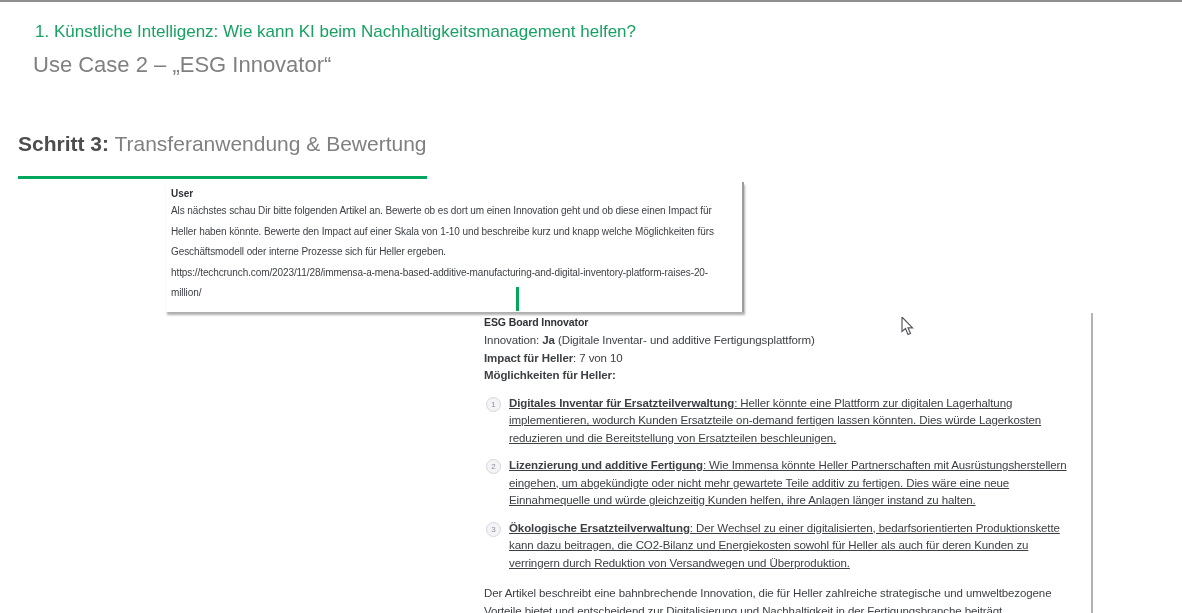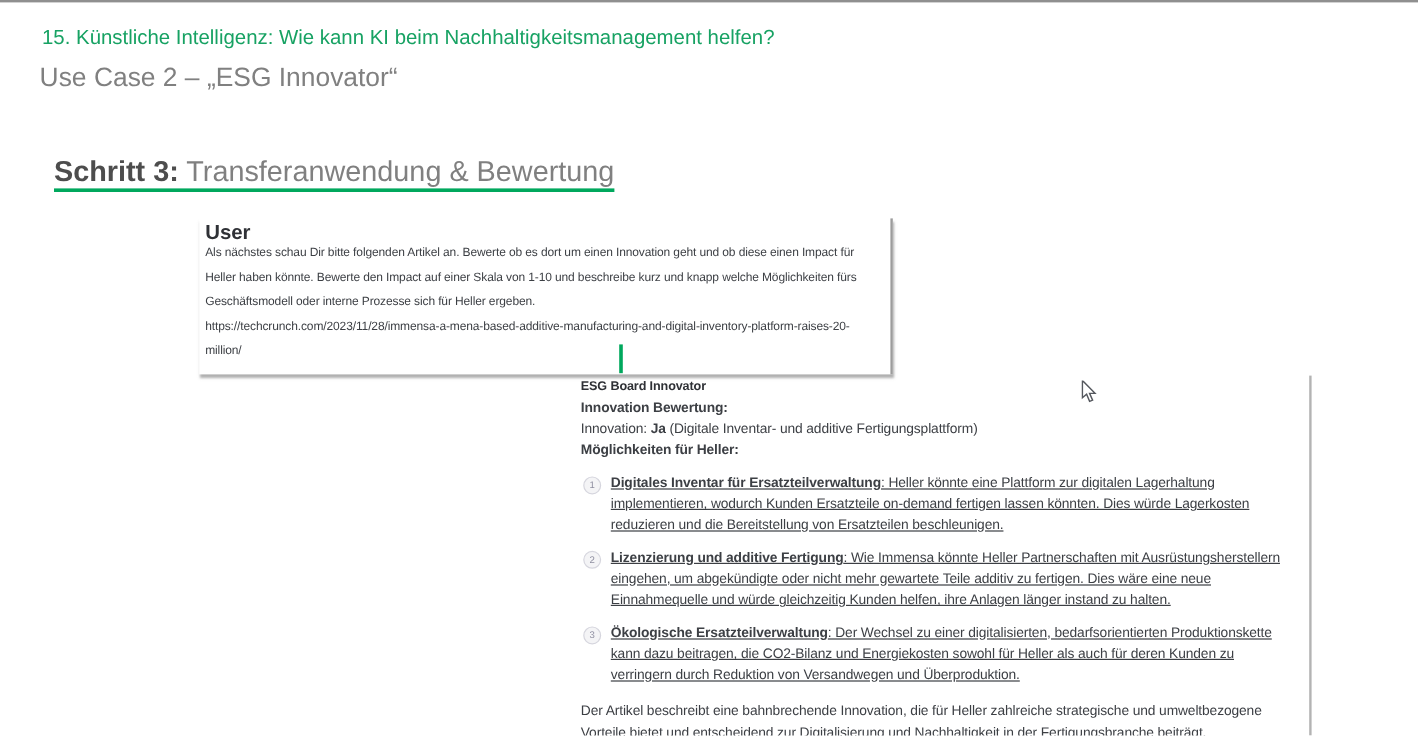--- a/index.html
+++ b/index.html
@@ -22,39 +22,39 @@
     color:#17a263;
     white-space:nowrap;
   }
   .title{
     position:absolute;left:33px;top:48px;
     font-size:22px;line-height:34px;
     color:#808080;
     white-space:nowrap;
   }
   .step{
-    position:absolute;left:45px;top:131px;
-    font-size:24px;line-height:26px;
-    padding-bottom:0;
+    position:absolute;left:18px;top:131px;
+    font-size:21px;line-height:26px;
+    padding-bottom:19px;
     border-bottom:3px solid #00a85d;
     white-space:nowrap;
   }
   .step .step-label{font-weight:bold;color:#4d4d4d;}
   .step .step-rest{color:#808080;}
   
   .user-card{
     position:absolute;left:166px;top:182px;width:578px;
     box-sizing:border-box;
     background:#ffffff;
     padding:4px 6px 8px 5px;
     border-right:2px solid #9c9c9c;
     box-shadow:1px 3px 2px rgba(110,110,110,0.55);
   }
   .user-role{
-    font-size:17px;font-weight:bold;line-height:15px;color:#2f3136;
+    font-size:10px;font-weight:bold;line-height:15px;color:#2f3136;
   }
   .user-msg{
     font-size:10px;line-height:20.5px;color:#3c3f44;
     letter-spacing:-0.1px;
     word-break:break-word;
   }
   
   .connector{
     position:absolute;left:516px;top:287px;width:3px;height:24px;
     background:#00a85d;
@@ -94,42 +94,44 @@
     background:#b3b3b3;
   }
   
   .cursor{position:absolute;left:901px;top:317px;width:14px;height:20px;}
 </style>
 </head>
 <body>
 
 <div class="top-border"></div>
 
-<div class="kicker">15. Künstliche Intelligenz: Wie kann KI beim Nachhaltigkeitsmanagement helfen?</div>
+<div class="kicker">1. Künstliche Intelligenz: Wie kann KI beim Nachhaltigkeitsmanagement helfen?</div>
 <div class="title">Use Case 2 – „ESG Innovator“</div>
 
 <div class="step">
   <span class="step-label">Schritt 3:</span><span class="step-rest"> Transferanwendung &amp; Bewertung</span>
 </div>
 
 <div class="user-card">
   <div class="user-role">User</div>
   <div class="user-msg">
     <span>Als nächstes schau Dir bitte folgenden Artikel an. Bewerte ob es dort um einen Innovation geht und ob diese einen Impact für Heller haben könnte. Bewerte den Impact auf einer Skala von 1-10 und beschreibe kurz und knapp welche Möglichkeiten fürs Geschäftsmodell oder interne Prozesse sich für Heller ergeben.</span><br>
     <span>https://techcrunch.com/2023/11/28/immensa-a-mena-based-additive-manufacturing-and-digital-inventory-platform-raises-20-million/</span>
   </div>
 </div>
 
 <div class="connector"></div>
 
 <div class="response">
   <div class="assistant-role">ESG Board Innovator</div>
-  <div class="resp-heading">Innovation Bewertung:</div>
   <div class="resp-line">
     <span>Innovation: </span><b>Ja</b><span> (Digitale Inventar- und additive Fertigungsplattform)</span>
+  </div>
+  <div class="resp-line">
+    <b>Impact für Heller</b><span>: 7 von 10</span>
   </div>
   <div class="resp-line resp-heading">Möglichkeiten für Heller:</div>
 
   <div class="resp-list">
     <div class="resp-item">
       <div class="item-badge">1</div>
       <div class="item-body">
         <span class="item-title">Digitales Inventar für Ersatzteilverwaltung</span><span>: Heller könnte eine Plattform zur digitalen Lagerhaltung implementieren, wodurch Kunden Ersatzteile on-demand fertigen lassen könnten. Dies würde Lagerkosten reduzieren und die Bereitstellung von Ersatzteilen beschleunigen.</span>
       </div>
     </div>

